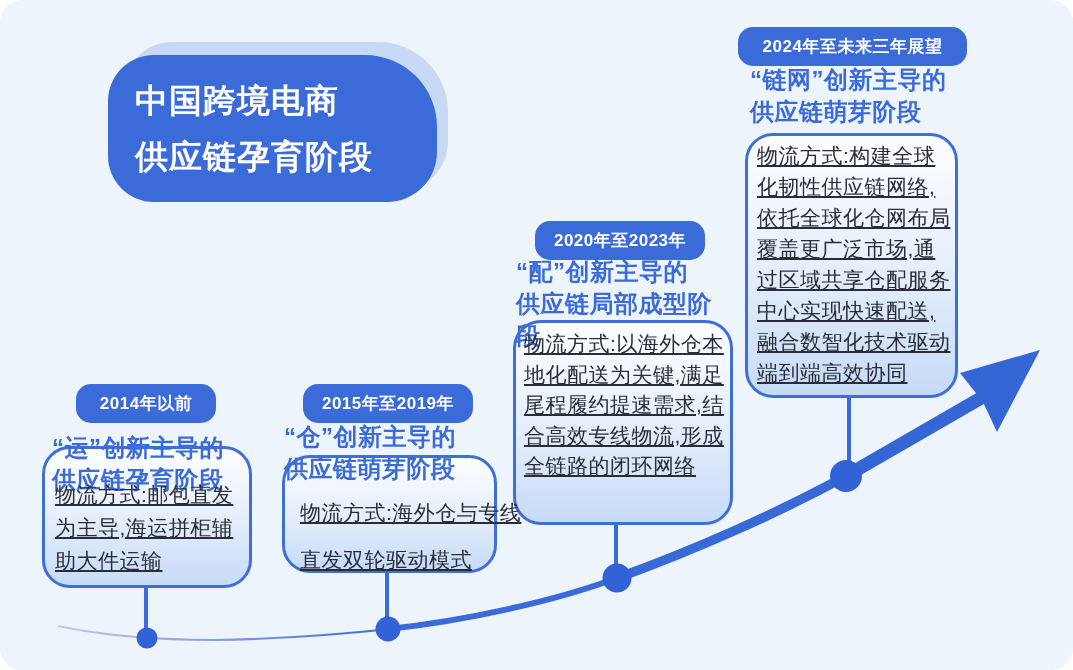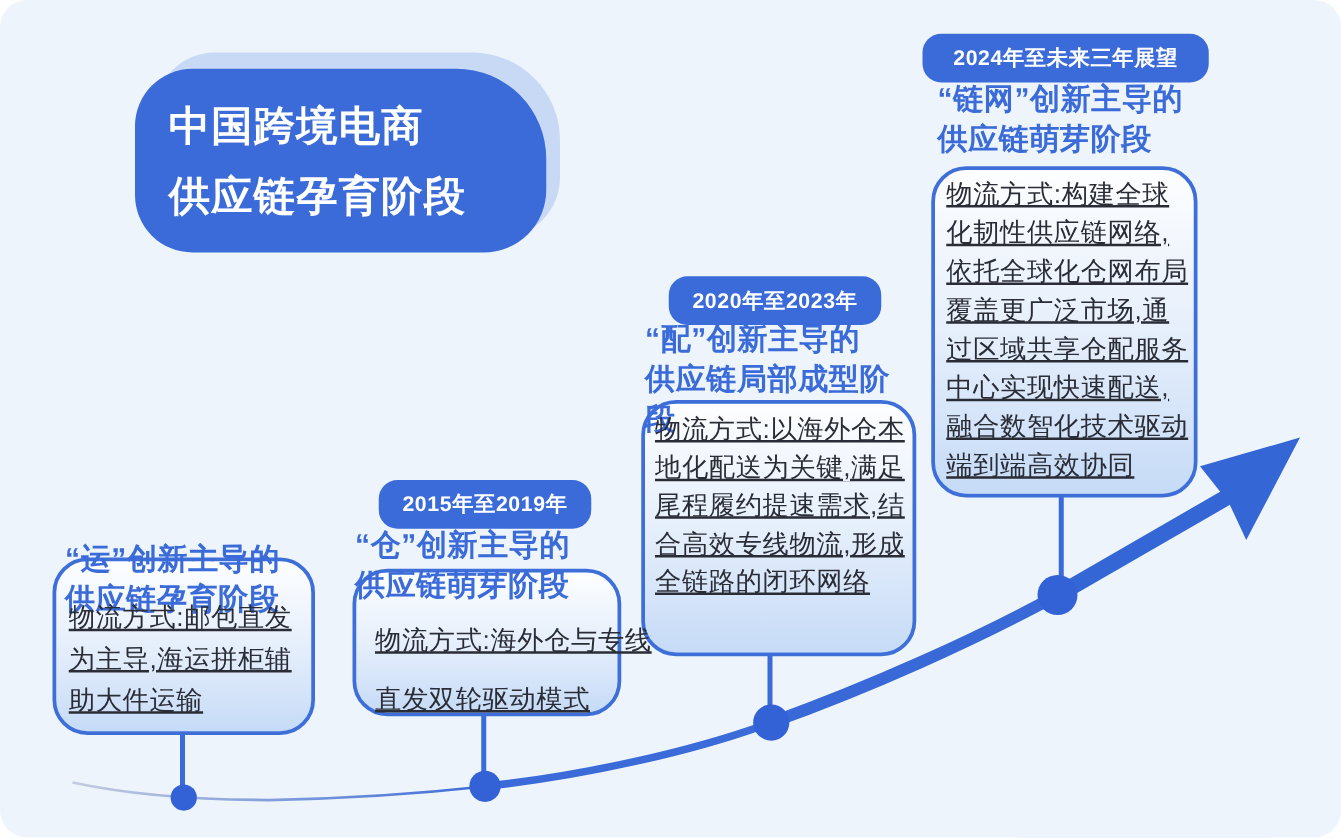--- a/index.html
+++ b/index.html
@@ -97,20 +97,21 @@
   <div class="title-block">
     <span>中国跨境电商</span>
     <span>供应链孕育阶段</span>
   </div>
 
   <div class="card s1"></div>
   <div class="card s2"></div>
   <div class="card s3"></div>
   <div class="card s4"></div>
 
+  <div class="badge s1">2014年以前</div>
   <div class="badge s2">2015年至2019年</div>
   <div class="badge s3">2020年至2023年</div>
   <div class="badge s4">2024年至未来三年展望</div>
 
   <div class="stage-heading s1">
     <span>“运”创新主导的</span>
     <span>供应链孕育阶段</span>
   </div>
   <div class="stage-heading s2">
     <span>“仓”创新主导的</span>

